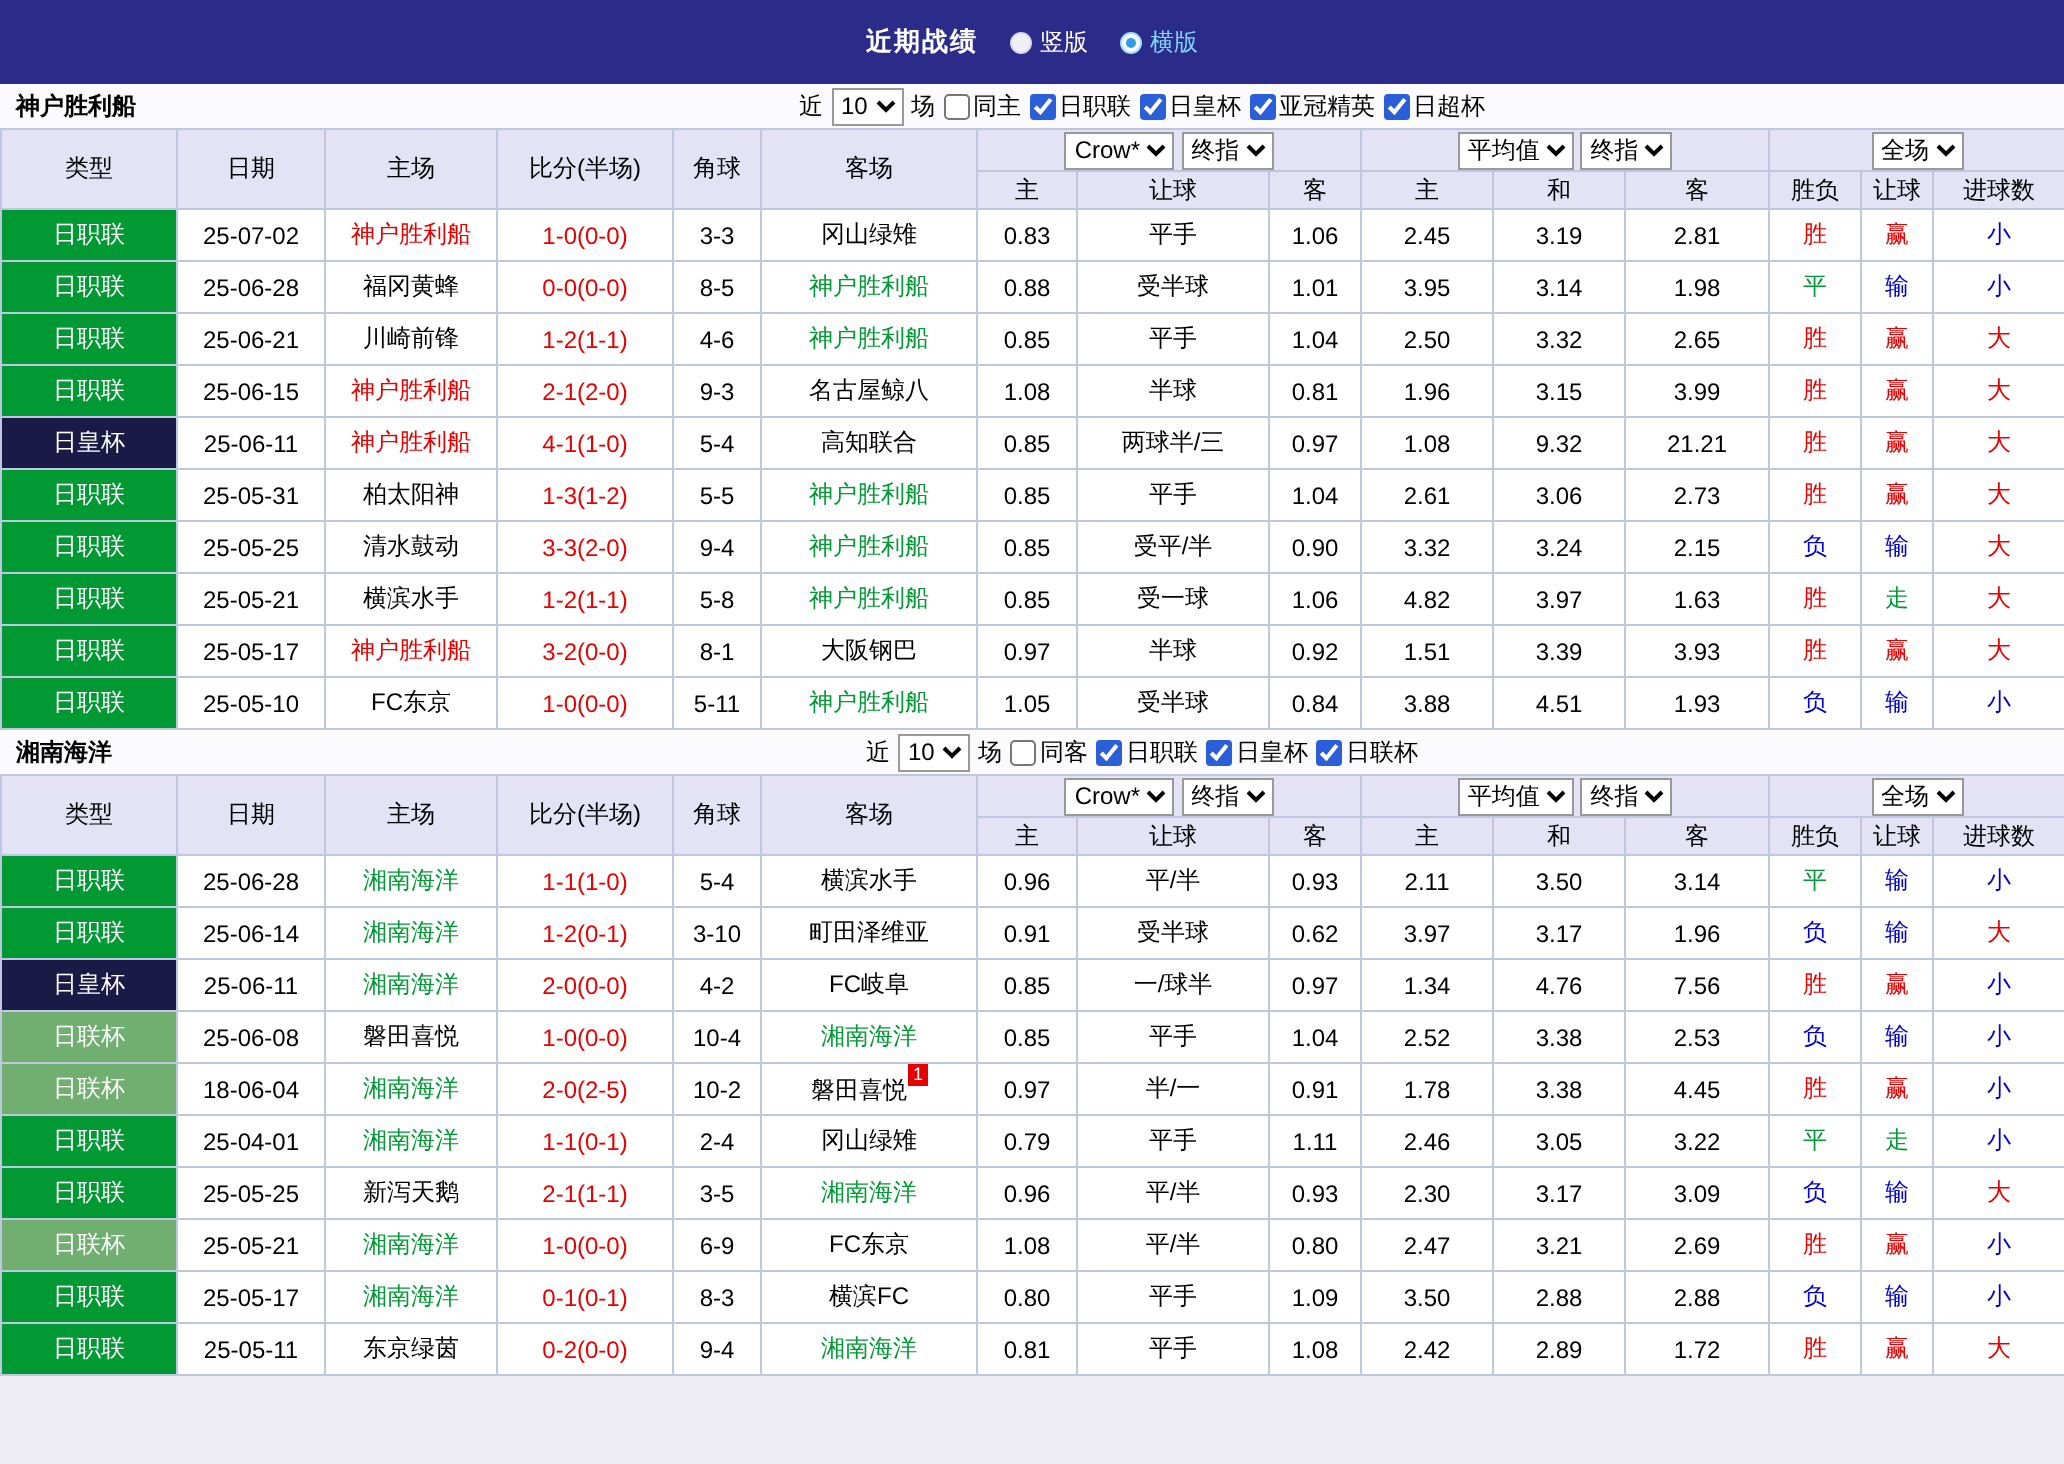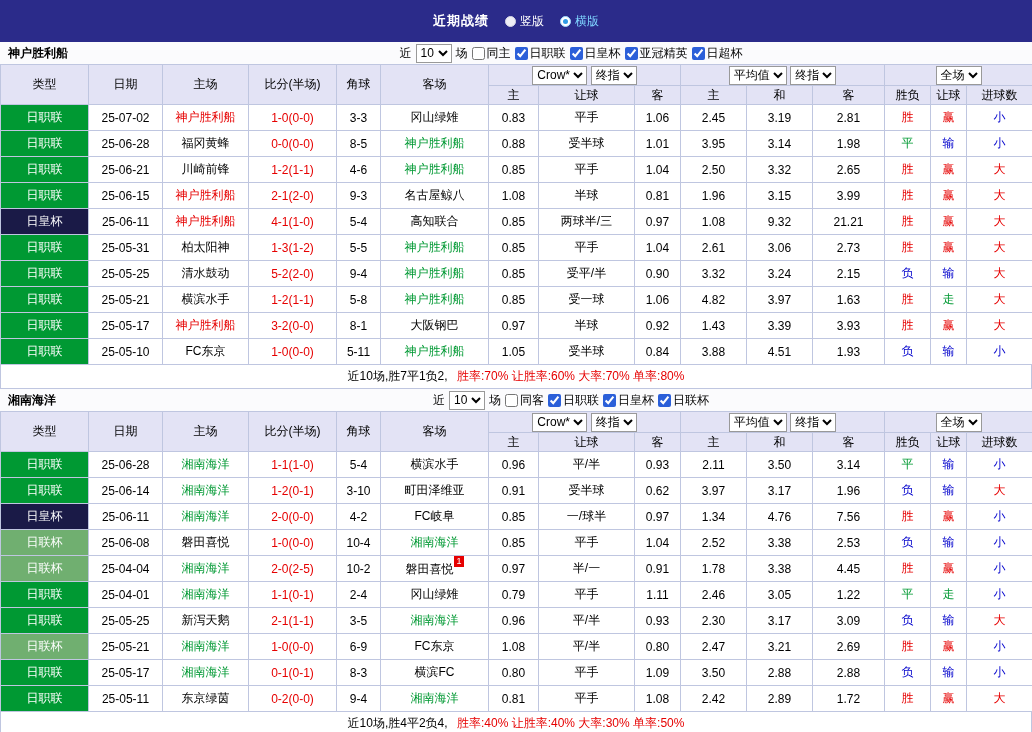--- a/index.html
+++ b/index.html
@@ -286,21 +286,21 @@
             <td>3.06</td>
             <td>2.73</td>
             <td class="res" style="color: rgb(230, 0, 0);">胜</td>
             <td class="res" style="color: rgb(230, 0, 0);">赢</td>
             <td class="res" style="color: rgb(230, 0, 0);">大</td>
           </tr>
           <tr>
             <td class="type" style="background: rgb(0, 153, 51);">日职联</td>
             <td>25-05-25</td>
             <td>清水鼓动</td>
-            <td class="score">5-2(2-0)</td>
+            <td class="score">3-3(2-0)</td>
             <td>9-4</td>
             <td style="color: rgb(0, 153, 51);">神户胜利船</td>
             <td>0.85</td>
             <td>受平/半</td>
             <td>0.90</td>
             <td>3.32</td>
             <td>3.24</td>
             <td>2.15</td>
             <td class="res" style="color: rgb(0, 0, 204);">负</td>
             <td class="res" style="color: rgb(0, 0, 204);">输</td>
@@ -326,21 +326,21 @@
           <tr>
             <td class="type" style="background: rgb(0, 153, 51);">日职联</td>
             <td>25-05-17</td>
             <td style="color: rgb(230, 0, 0);">神户胜利船</td>
             <td class="score">3-2(0-0)</td>
             <td>8-1</td>
             <td>大阪钢巴</td>
             <td>0.97</td>
             <td>半球</td>
             <td>0.92</td>
-            <td>1.43</td>
+            <td>1.51</td>
             <td>3.39</td>
             <td>3.93</td>
             <td class="res" style="color: rgb(230, 0, 0);">胜</td>
             <td class="res" style="color: rgb(230, 0, 0);">赢</td>
             <td class="res" style="color: rgb(230, 0, 0);">大</td>
           </tr>
           <tr>
             <td class="type" style="background: rgb(0, 153, 51);">日职联</td>
             <td>25-05-10</td>
             <td>FC东京</td>
@@ -353,24 +353,20 @@
             <td>3.88</td>
             <td>4.51</td>
             <td>1.93</td>
             <td class="res" style="color: rgb(0, 0, 204);">负</td>
             <td class="res" style="color: rgb(0, 0, 204);">输</td>
             <td class="res" style="color: rgb(0, 0, 204);">小</td>
           </tr>
         </tbody>
     </table>
 
-    <div class="summary">
-      <span class="rec">近10场,胜7平1负2,</span>
-      <span class="stats">胜率:70% 让胜率:60% 大率:70% 单率:80%</span>
-    </div>
   </div>
 
   <div class="section">
     <div class="section-head">
       <span class="team-name">湘南海洋</span>
       <div class="filter">
         <span>近</span>
         <select><option>10</option></select>
         <span>场</span>
         <label class="chk">
@@ -508,21 +504,21 @@
             <td>1.04</td>
             <td>2.52</td>
             <td>3.38</td>
             <td>2.53</td>
             <td class="res" style="color: rgb(0, 0, 204);">负</td>
             <td class="res" style="color: rgb(0, 0, 204);">输</td>
             <td class="res" style="color: rgb(0, 0, 204);">小</td>
           </tr>
           <tr>
             <td class="type" style="background: rgb(112, 175, 112);">日联杯</td>
-            <td>25-04-04</td>
+            <td>18-06-04</td>
             <td style="color: rgb(0, 153, 51);">湘南海洋</td>
             <td class="score">2-0(2-5)</td>
             <td>10-2</td>
             <td>磐田喜悦<sup class="card">1</sup></td>
             <td>0.97</td>
             <td>半/一</td>
             <td>0.91</td>
             <td>1.78</td>
             <td>3.38</td>
             <td>4.45</td>
@@ -535,21 +531,21 @@
             <td>25-04-01</td>
             <td style="color: rgb(0, 153, 51);">湘南海洋</td>
             <td class="score">1-1(0-1)</td>
             <td>2-4</td>
             <td>冈山绿雉</td>
             <td>0.79</td>
             <td>平手</td>
             <td>1.11</td>
             <td>2.46</td>
             <td>3.05</td>
-            <td>1.22</td>
+            <td>3.22</td>
             <td class="res" style="color: rgb(0, 153, 51);">平</td>
             <td class="res" style="color: rgb(0, 153, 51);">走</td>
             <td class="res" style="color: rgb(0, 0, 204);">小</td>
           </tr>
           <tr>
             <td class="type" style="background: rgb(0, 153, 51);">日职联</td>
             <td>25-05-25</td>
             <td>新泻天鹅</td>
             <td class="score">2-1(1-1)</td>
             <td>3-5</td>
@@ -611,20 +607,16 @@
             <td>2.42</td>
             <td>2.89</td>
             <td>1.72</td>
             <td class="res" style="color: rgb(230, 0, 0);">胜</td>
             <td class="res" style="color: rgb(230, 0, 0);">赢</td>
             <td class="res" style="color: rgb(230, 0, 0);">大</td>
           </tr>
         </tbody>
     </table>
 
-    <div class="summary">
-      <span class="rec">近10场,胜4平2负4,</span>
-      <span class="stats">胜率:40% 让胜率:40% 大率:30% 单率:50%</span>
-    </div>
   </div>
 
   <div class="bottom-space"></div>
 </div>
 
 </body></html>

